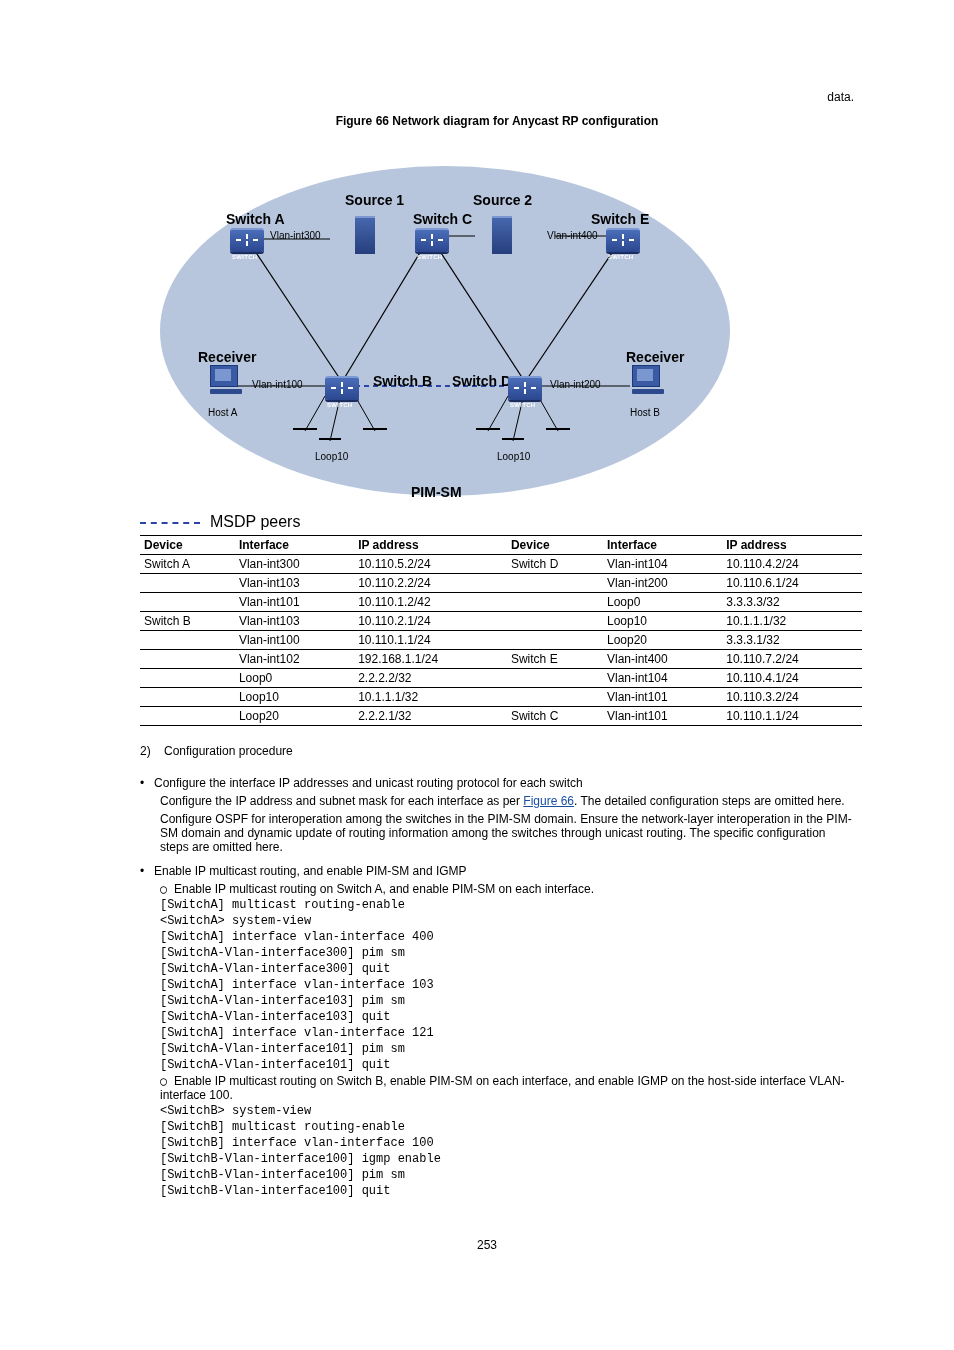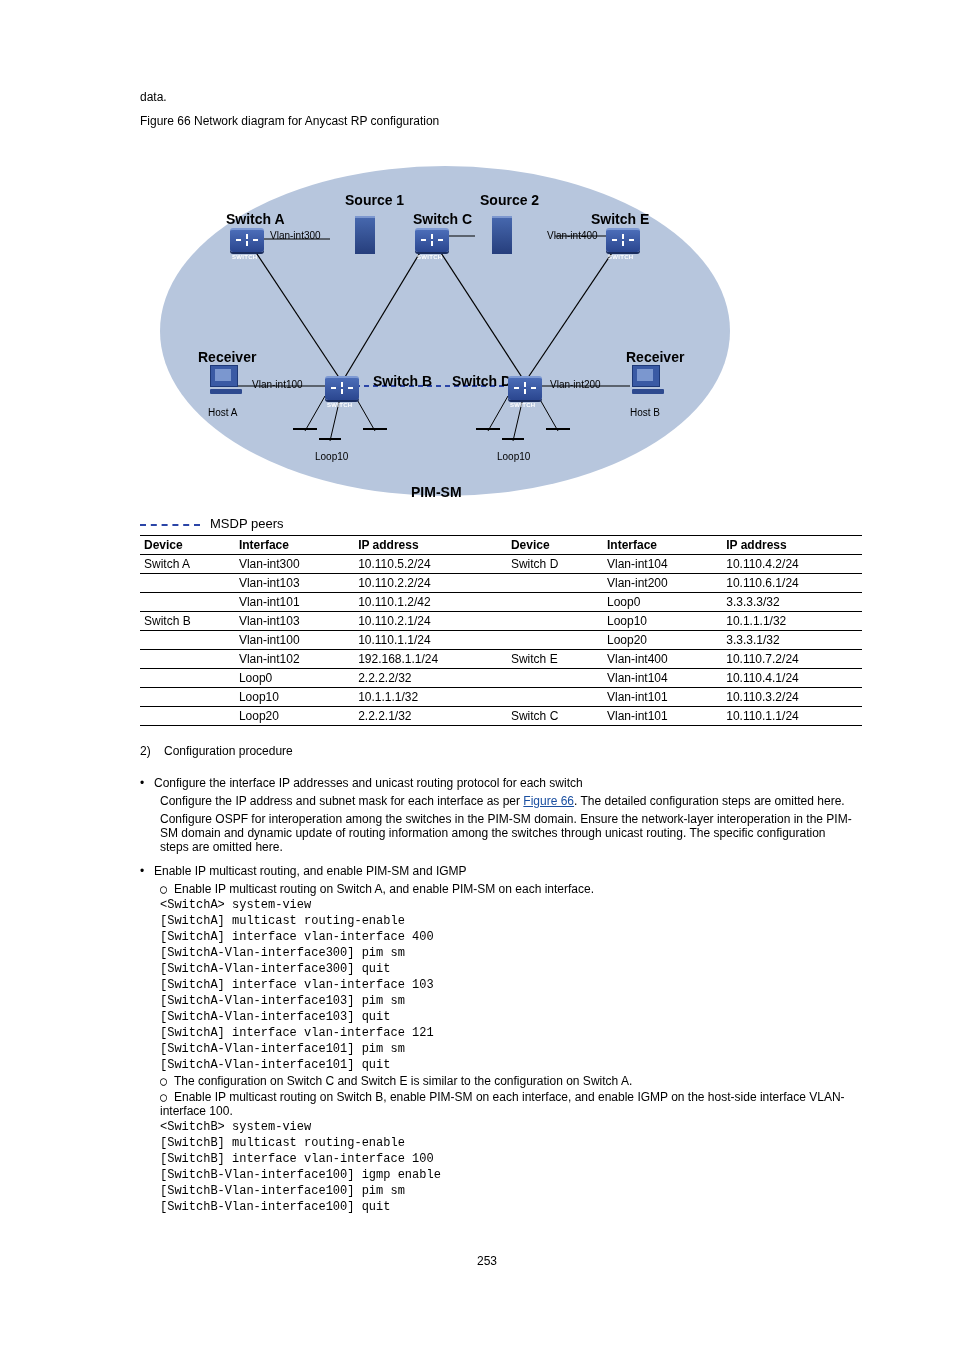--- a/index.html
+++ b/index.html
@@ -11,25 +11,27 @@
     background: #fff;
     width: 954px;
   }
   .page {
     padding: 90px 100px 0 120px;
     position: relative;
   }
   .intro {
     margin: 0 0 4px 20px;
     font-size: 12px;
+    text-align: right;
   }
   .fig-title {
-    font-weight: normal;
+    font-weight: bold;
     font-size: 12px;
     margin: 10px 0 8px 20px;
+    text-align: center;
   }
   .diagram-wrap {
     margin: 0 0 4px 10px;
     position: relative;
     width: 580px;
     height: 395px;
   }
   .ellipse {
     position: absolute;
     left: 30px;
@@ -78,21 +80,21 @@
     width: 20px; height: 36px;
     background: linear-gradient(#4667ad,#263e7c);
     position: absolute;
     border-top:2px solid #7c97cf;
   }
   .node { position:absolute; }
   svg { position:absolute; left:0; top:0; }
   .legend {
     position: absolute;
     left: 10px; bottom: 0px;
-    font-size: 13px;
+    font-size: 16px;
   }
   .legend .dash {
     display: inline-block;
     width: 60px;
     border-top: 2px dashed #2b45a7;
     vertical-align: middle;
     margin-right: 10px;
   }
   table {
     border-collapse: collapse;
@@ -161,21 +163,21 @@
       <line x1="233" y1="293" x2="257" y2="293" stroke="#000" stroke-width="2"></line>
       <line x1="378" y1="260" x2="358" y2="295" stroke="#000"></line>
       <line x1="393" y1="262" x2="383" y2="305" stroke="#000"></line>
       <line x1="408" y1="260" x2="428" y2="295" stroke="#000"></line>
       <line x1="346" y1="293" x2="370" y2="293" stroke="#000" stroke-width="2"></line>
       <line x1="372" y1="303" x2="394" y2="303" stroke="#000" stroke-width="2"></line>
       <line x1="416" y1="293" x2="440" y2="293" stroke="#000" stroke-width="2"></line>
     </svg>
 
     <div class="label" style="left:215px;top:56px">Source 1</div>
-    <div class="label" style="left:350px;top:56px">Source 2</div>
+    <div class="label" style="left:343px;top:56px">Source 2</div>
     <div class="label" style="left:96px;top:75px">Switch A</div>
     <div class="label" style="left:283px;top:75px">Switch C</div>
     <div class="label" style="left:461px;top:75px">Switch E</div>
 
     <div class="node" style="left:100px;top:92px">
         <div class="switch-icon">
           <span class="switch-foot">SWITCH</span>
         </div>
       </div>
     <div class="node" style="left:285px;top:92px">
@@ -325,33 +327,32 @@
 
   <p class="step"><span class="bullet">•</span><span>Configure the interface IP addresses and unicast routing protocol for each switch</span></p>
   <p style="margin:4px 0 4px 40px">
     <span>Configure the IP address and subnet mask for each interface as per </span><a class="link">Figure 66</a><span>. The detailed configuration steps are omitted here.</span>
   </p>
   <p style="margin:4px 0 10px 40px">Configure OSPF for interoperation among the switches in the PIM-SM domain. Ensure the network-layer interoperation in the PIM-SM domain and dynamic update of routing information among the switches through unicast routing. The specific configuration steps are omitted here.</p>
 
   <p class="step"><span class="bullet">•</span><span>Enable IP multicast routing, and enable PIM-SM and IGMP</span></p>
   <p class="substep"><span class="dot">○</span><span>Enable IP multicast routing on Switch A, and enable PIM-SM on each interface.</span></p>
   <div id="cmd1">
+      <div class="code">[SwitchA] multicast routing-enable</div>
       <div class="code">&lt;SwitchA&gt; system-view</div>
-      <div class="code">[SwitchA] multicast routing-enable</div>
       <div class="code">[SwitchA] interface vlan-interface 400</div>
       <div class="code">[SwitchA-Vlan-interface300] pim sm</div>
       <div class="code">[SwitchA-Vlan-interface300] quit</div>
       <div class="code">[SwitchA] interface vlan-interface 103</div>
       <div class="code">[SwitchA-Vlan-interface103] pim sm</div>
       <div class="code">[SwitchA-Vlan-interface103] quit</div>
       <div class="code">[SwitchA] interface vlan-interface 121</div>
       <div class="code">[SwitchA-Vlan-interface101] pim sm</div>
       <div class="code">[SwitchA-Vlan-interface101] quit</div>
     </div>
-  <p class="substep"><span class="dot">○</span><span>The configuration on Switch C and Switch E is similar to the configuration on Switch A.</span></p>
   <p class="substep"><span class="dot">○</span><span>Enable IP multicast routing on Switch B, enable PIM-SM on each interface, and enable IGMP on the host-side interface VLAN-interface 100.</span></p>
   <div id="cmd2">
       <div class="code">&lt;SwitchB&gt; system-view</div>
       <div class="code">[SwitchB] multicast routing-enable</div>
       <div class="code">[SwitchB] interface vlan-interface 100</div>
       <div class="code">[SwitchB-Vlan-interface100] igmp enable</div>
       <div class="code">[SwitchB-Vlan-interface100] pim sm</div>
       <div class="code">[SwitchB-Vlan-interface100] quit</div>
     </div>
 

